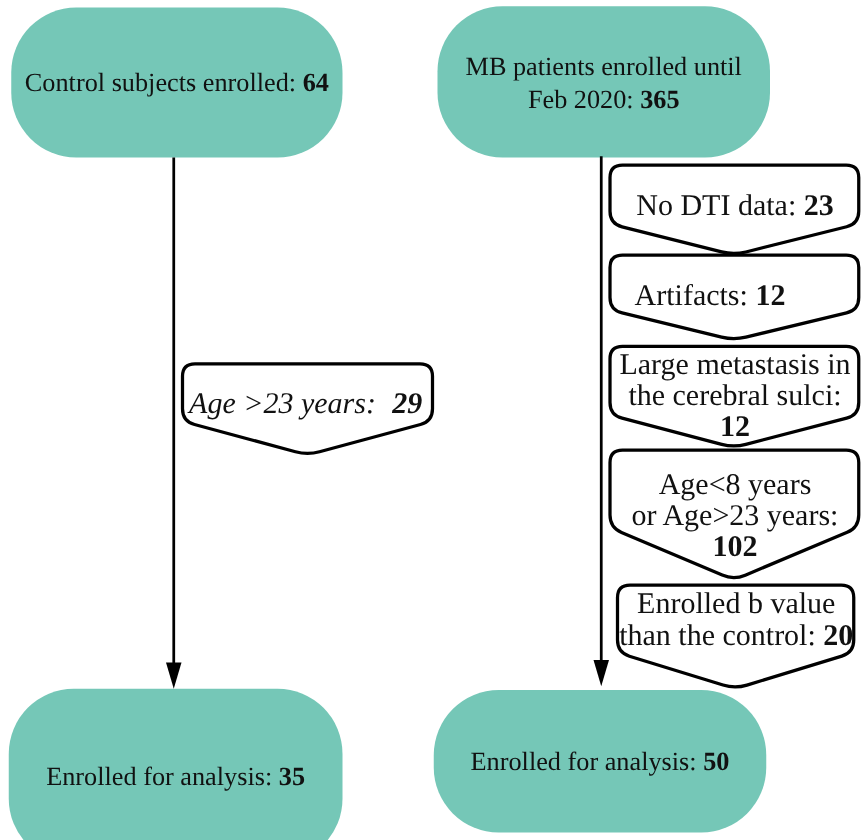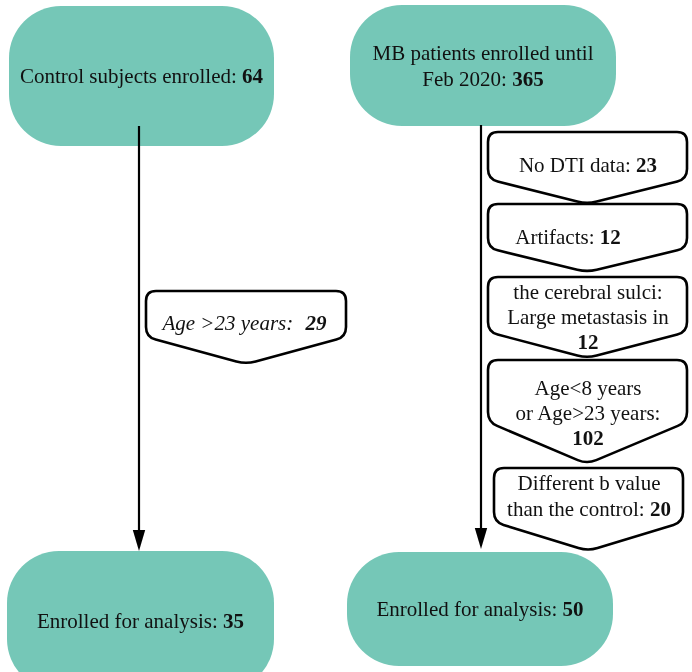--- a/index.html
+++ b/index.html
@@ -12,31 +12,31 @@
     display:flex;flex-direction:column;align-items:center;justify-content:center;
     text-align:center;font-size:21px;line-height:26px;
   }
   .node b{font-weight:bold;}
   #connector-layer{position:absolute;left:0;top:0;z-index:2;pointer-events:none;}
   .banner-shape{fill:#ffffff;stroke:#000000;stroke-width:2.6;}
   .flow-line{stroke:#000000;stroke-width:2.2;}
   .arrow-head{fill:#000000;stroke:none;}
   .bt{
     position:absolute;z-index:3;text-align:center;
-    font-size:21px;line-height:26px;color:#111;
+    font-size:24px;line-height:26px;color:#111;
   }
   .gap{margin-left:7px;}
   .lh25{line-height:25px;}
 </style>
 </head>
 <body>
 
 <div id="stage">
 
-  <div class="node" style="left:9px;top:6px;width:265px;height:140px;">
+  <div class="node" style="left:9px;top:6px;width:265px;height:120px;">
     <div><span>Control subjects enrolled: </span><b>64</b></div>
   </div>
 
   <div class="node" style="left:350px;top:5px;width:266px;height:121px;">
     <div>MB patients enrolled until</div>
     <div><span>Feb 2020: </span><b>365</b></div>
   </div>
 
   <div class="node" style="left:7px;top:551px;width:267px;height:140px;">
     <div><span>Enrolled for analysis: </span><b>35</b></div>
@@ -67,29 +67,29 @@
 
   <div class="bt" style="left:488px;top:152px;width:200px;">
     <span>No DTI data: </span><b>23</b>
   </div>
 
   <div class="bt" style="left:488px;top:224px;width:160px;">
     <span>Artifacts: </span><b>12</b>
   </div>
 
   <div class="bt lh25" style="left:488px;top:280px;width:200px;">
+    <div>Large metastasis in</div>
     <div>the cerebral sulci:</div>
-    <div>Large metastasis in</div>
     <div><b>12</b></div>
   </div>
 
   <div class="bt lh25" style="left:488px;top:376px;width:200px;">
     <div>Age&lt;8 years</div>
     <div>or Age&gt;23 years:</div>
     <div><b>102</b></div>
   </div>
 
   <div class="bt" style="left:494px;top:470px;width:190px;">
-    <div>Different b value</div>
+    <div>Enrolled b value</div>
     <div><span>than the control: </span><b>20</b></div>
   </div>
 
 </div>
 
 </body></html>

